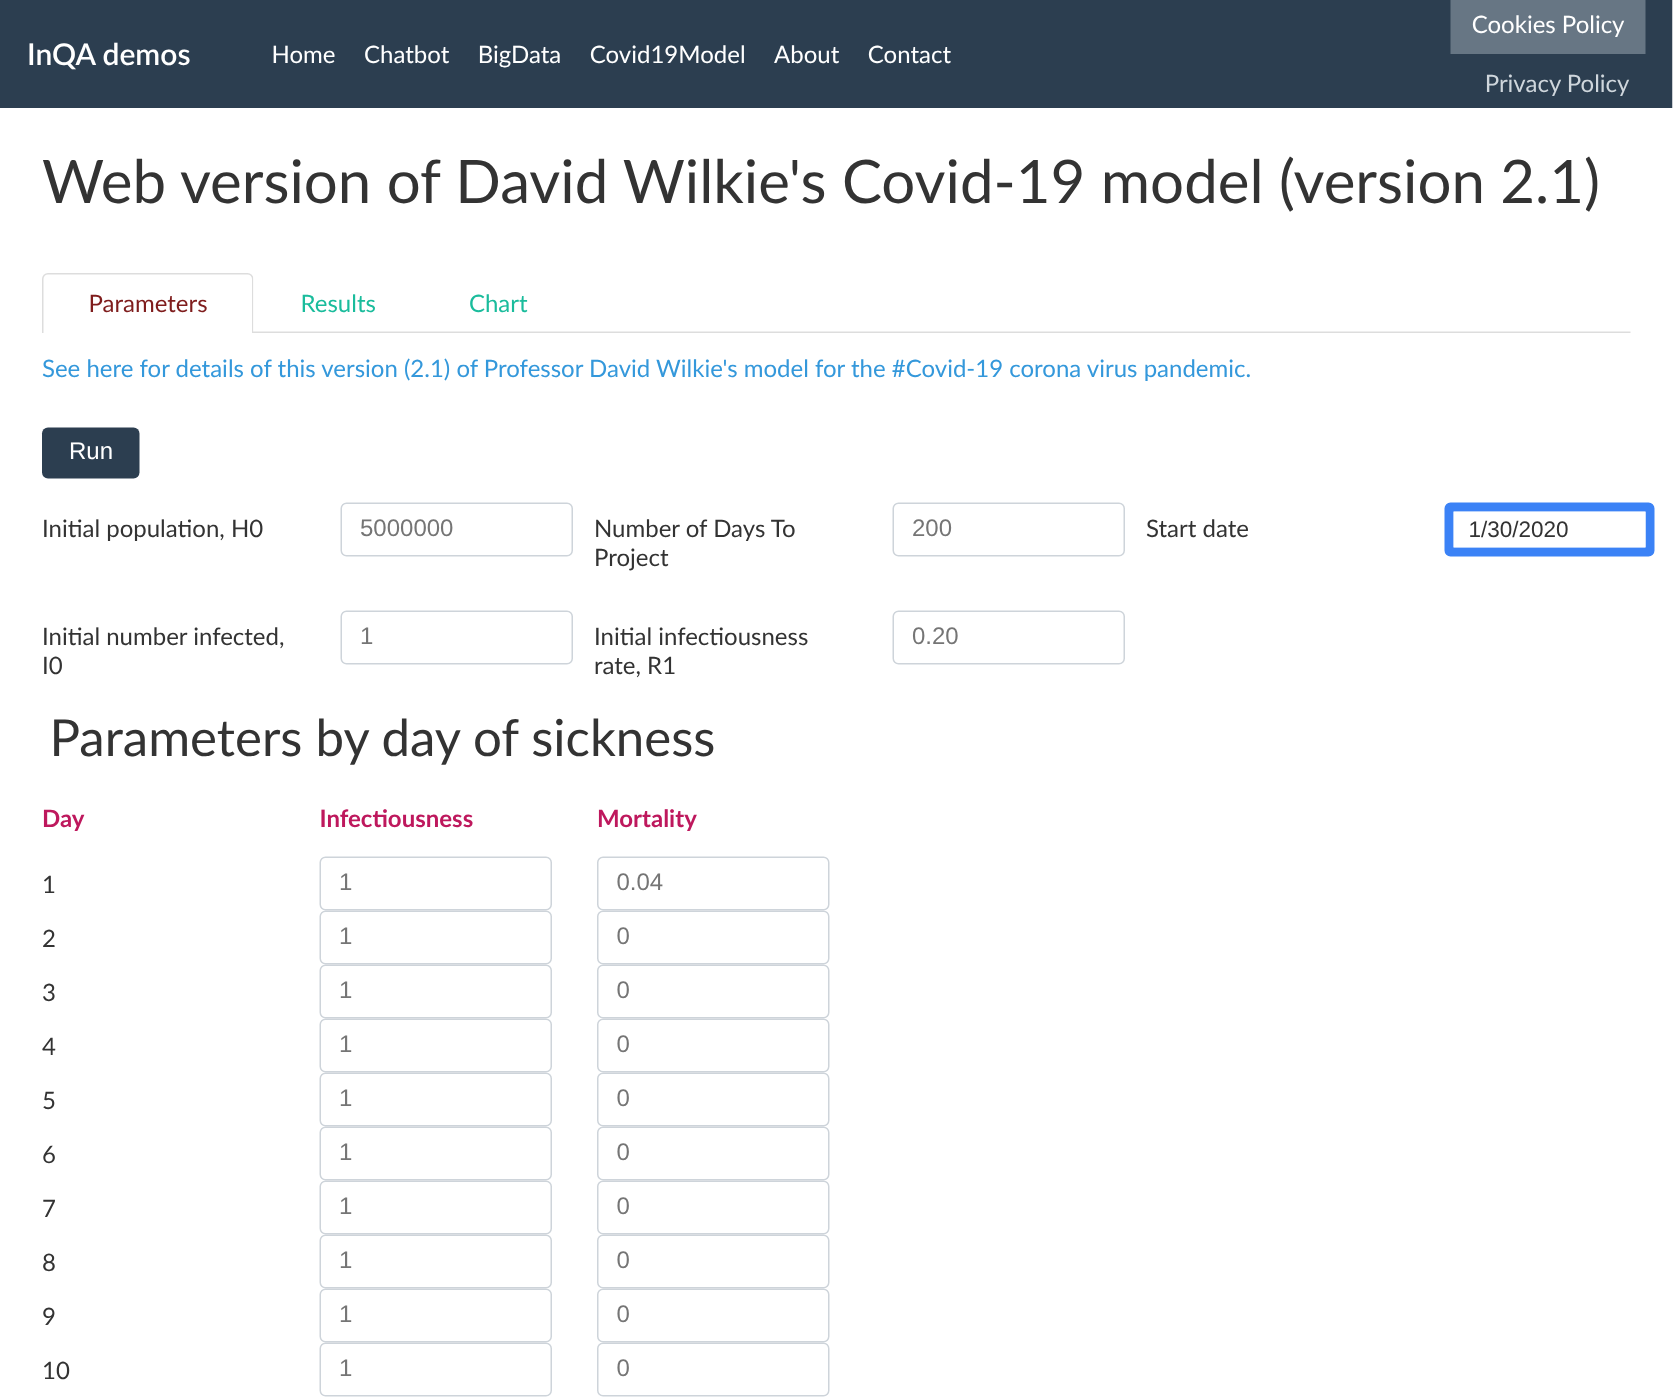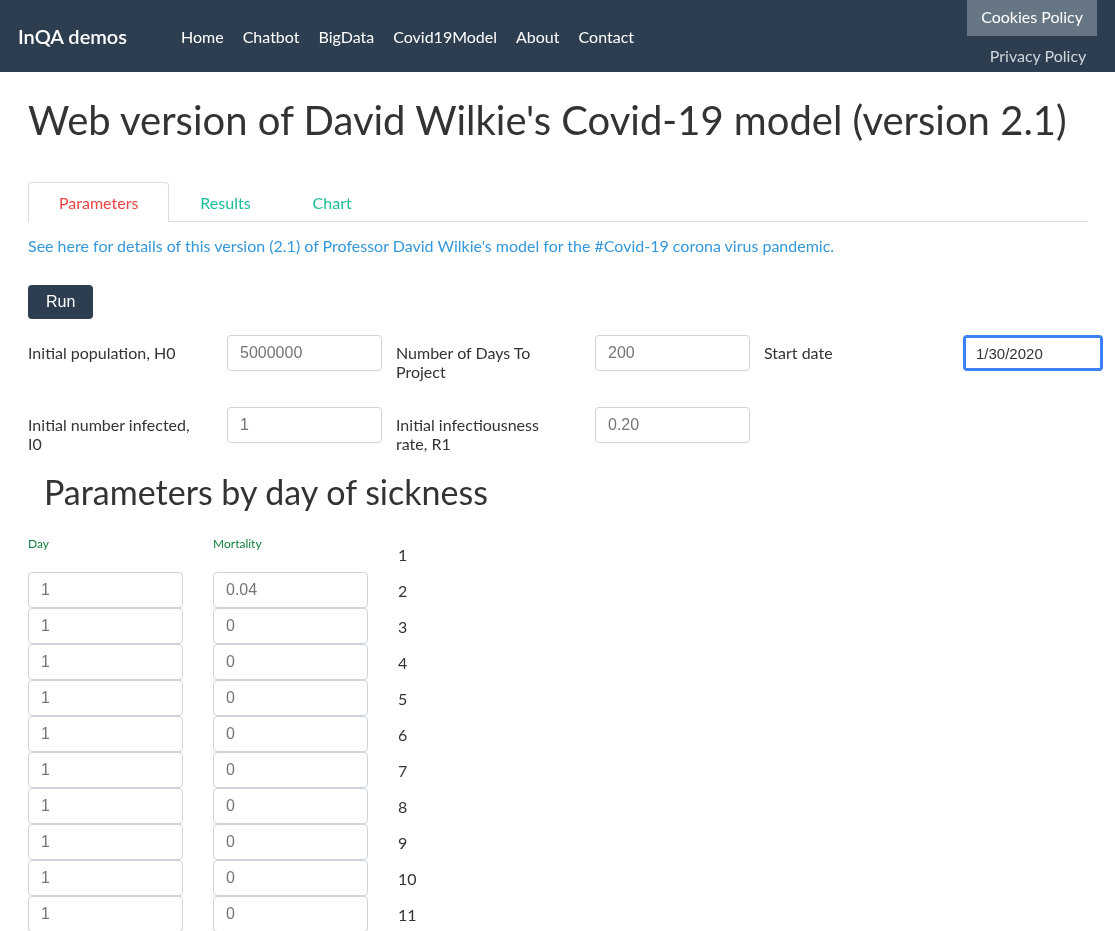--- a/index.html
+++ b/index.html
@@ -9,33 +9,33 @@
     .brand { color: #fff; font-size: 20px; font-weight: 600; white-space: nowrap; }
     .nav-links { display: flex; gap: 19px; margin-left: 36px; }
     .nav-link { color: #fff; text-decoration: none; font-size: 16px; white-space: nowrap; cursor: pointer; }
     .navbar-right { display: flex; align-items: center; gap: 0; flex-direction: column; }
     .policy-link { background: #677684; color: #fff; padding: 10px 14px; font-size: 16px; text-decoration: none; white-space: nowrap; cursor: pointer; }
     .policy-link.secondary { background: transparent; color: #cfd6dc; padding-left: 12px; padding-right: 0; }
     .container { padding: 16px 28px; }
     h1.page-title { font-size: 40px; font-weight: 400; color: #333; margin: 8px 0 38px 0; }
     .tabs { display: flex; border-bottom: 1px solid #ddd; margin-bottom: 14px; }
     .tab { padding: 10px 30px; cursor: pointer; font-size: 16px; color: #1abc9c; border: 1px solid transparent; border-bottom: none; margin-bottom: -1px; }
-    .tab.active { color: #ef4444; background: #fff; border-color: #ddd #ddd #fff; border-radius: 4px 4px 0 0; }
+    .tab.active { color: #7f1d1d; background: #fff; border-color: #ddd #ddd #fff; border-radius: 4px 4px 0 0; }
     .info-link { display: block; color: #3498db; text-decoration: none; font-size: 16px; margin: 8px 0 30px 0; cursor: pointer; }
     .run-btn { background: #2c3e50; color: #fff; border: none; border-radius: 4px; padding: 8px 18px; font-size: 16px; cursor: pointer; margin-bottom: 16px; }
     .param-grid { display: grid; grid-template-columns: 185px 155px 185px 155px 185px 160px; column-gap: 0; row-gap: 0; align-items: start; gap: 14px; }
     .param-label { font-size: 16px; color: #333; padding: 8px 10px 8px 0; }
     .param-input-cell { padding: 0 30px 22px 0; }
     .param-input { width: 155px; height: 36px; border: 1px solid #ced4da; border-radius: 4px; padding: 6px 12px; font-size: 16px; color: #6c757d; background: #fff; }
     .date-cell { padding: 0 0 22px 0; }
-    .date-wrap { display: flex; align-items: stretch; border: 3px solid #3b82f6; border-radius: 4px; overflow: hidden; width: 140px; height: 36px; }
+    .date-wrap { display: flex; align-items: stretch; border: 6px solid #3b82f6; border-radius: 4px; overflow: hidden; width: 140px; height: 36px; }
     .date-input { flex: 1; border: none; padding: 6px 10px; font-size: 15px; color: #333; outline: none; }
-    h2.sub-title { font-size: 34px; font-weight: 400; color: #333; margin: 6px 0 24px 16px; }
+    h2.sub-title { font-size: 34px; font-weight: 400; color: #333; margin: 6px 0 24px 5px; }
     .day-grid { display: grid; grid-template-columns: 185px 185px 155px; column-gap: 0; row-gap: 0; }
-    .day-header { font-size: 12px; color: #15803d; padding-bottom: 16px; }
+    .day-header { font-size: 16px; color: #be185d; padding-bottom: 16px; font-weight: bold; }
     .day-label { font-size: 16px; color: #333; height: 36px; display: flex; align-items: center; }
     .day-input-cell { padding-right: 30px; padding-bottom: 0; height: 36px; }
     .day-input { width: 155px; height: 36px; border: 1px solid #ced4da; border-radius: 4px; padding: 6px 12px; font-size: 16px; color: #6c757d; background: #fff; margin: 0; }
     .day-grid .day-input-cell + .day-input-cell { padding-right: 0; }
   </style>
 </head>
 <body>
 
 <nav class="navbar">
   <div class="navbar-left">
@@ -95,20 +95,21 @@
       <input class="param-input" placeholder="0.20" style="">
     </div>
     <div></div>
       <div></div>
   </div>
 
   <h2 class="sub-title">Parameters by day of sickness</h2>
 
   <div class="day-grid">
     <div class="day-header">Day</div>
+    <div class="day-header">Infectiousness</div>
     <div class="day-header">Mortality</div>
 
   <div class="day-label">1</div>
       <div class="day-input-cell"><input class="day-input" placeholder="1" style=""></div>
       <div class="day-input-cell"><input class="day-input" placeholder="0.04" style=""></div>
       <div class="day-label">2</div>
       <div class="day-input-cell"><input class="day-input" placeholder="1" style=""></div>
       <div class="day-input-cell"><input class="day-input" placeholder="0" style=""></div>
       <div class="day-label">3</div>
       <div class="day-input-cell"><input class="day-input" placeholder="1" style=""></div>

